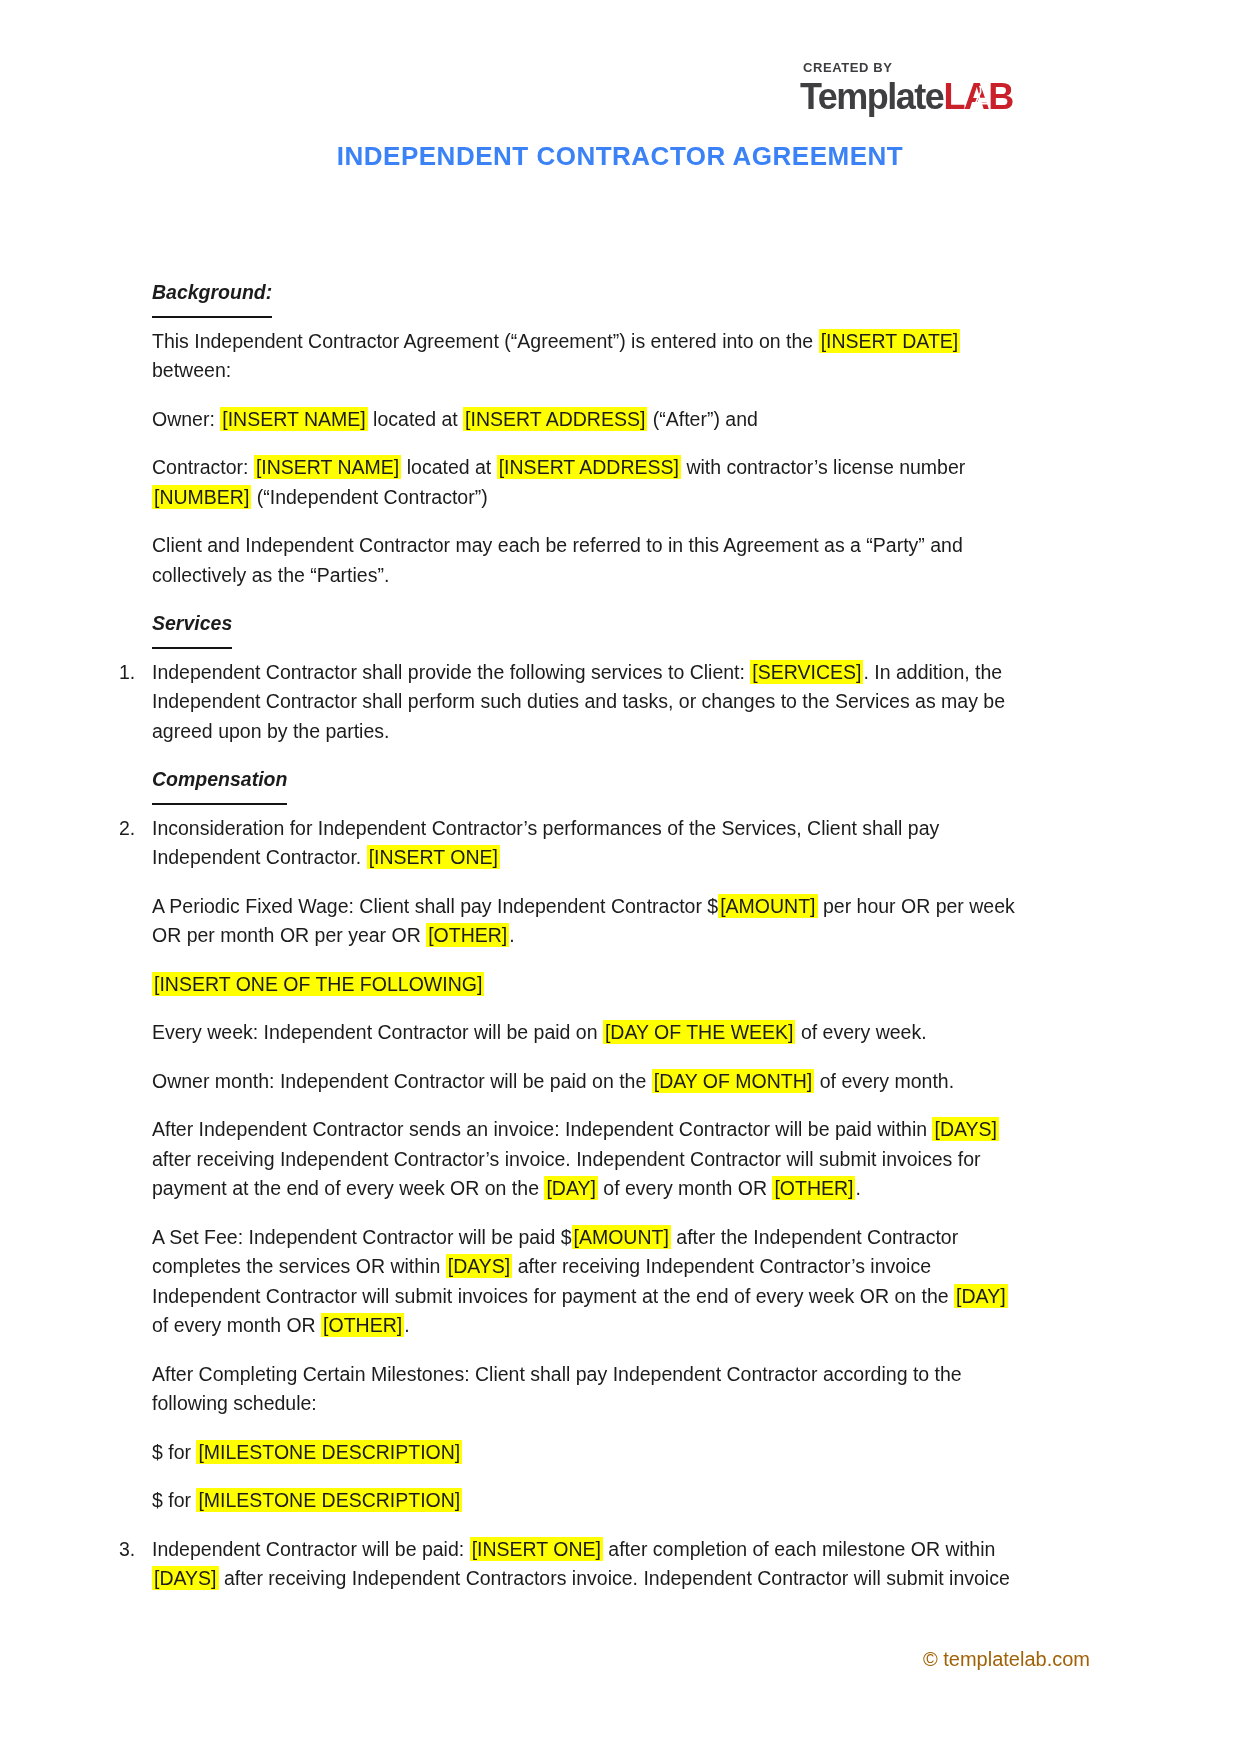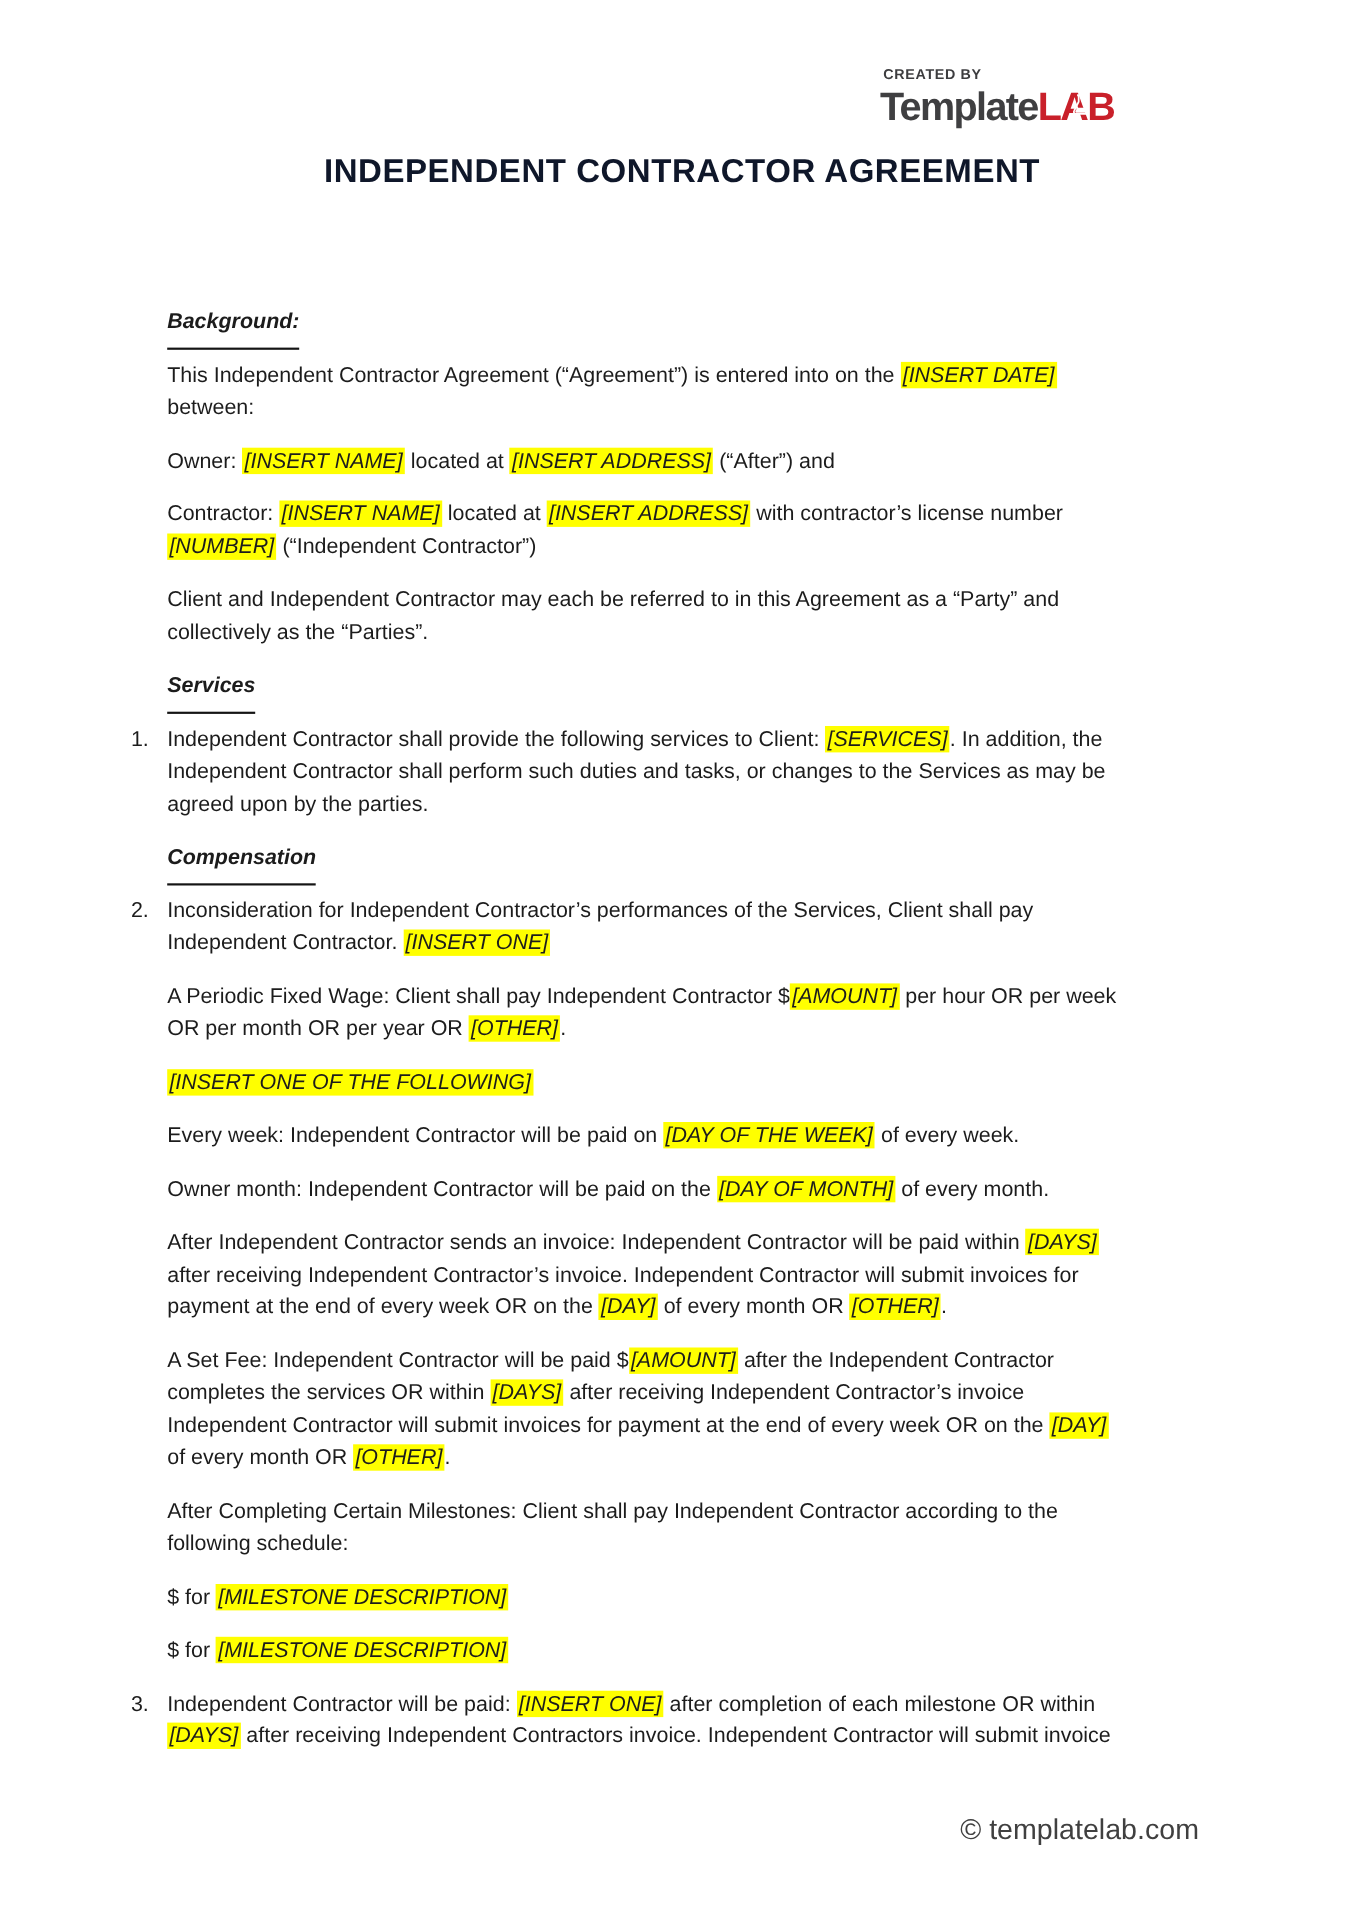--- a/index.html
+++ b/index.html
@@ -8,33 +8,33 @@
     font-family:"Liberation Sans",sans-serif;color:#1c1c1c;overflow:hidden;
   }
   
   .logo{position:absolute;top:60px;left:800px;}
   .created{font-size:13px;font-weight:bold;color:#3d3d3f;letter-spacing:.6px;margin:0 0 0 3px;}
   .brand{font-size:36px;font-weight:bold;letter-spacing:-1.5px;line-height:44px;display:flex;}
   .brand-gray{color:var(--logo-gray,#3f3f41);}
   .brand-red{color:var(--logo-red,#c9202a);position:relative;}
   .brand-red svg{position:absolute;left:31px;top:10px;}
   
-  .title{padding-top:136px;margin:0;text-align:center;font-size:30px;line-height:40px;
-         font-weight:bold;letter-spacing:.5px;color:#0f172a;}
+  .title{padding-top:136px;margin:0;text-align:center;font-size:26px;line-height:40px;
+         font-weight:bold;letter-spacing:.5px;color:#3b82f6;}
   
   .doc{margin:102px 0 0 152px;width:924px;font-size:19.5px;line-height:29.5px;}
   .para{margin:0 0 19px;}
   .para.numbered{position:relative;}
   .num{position:absolute;left:-33px;top:0;}
   .b{font-weight:normal;}
-  .hl{background:var(--hl,#ffff00);padding:1px 2px;font-style:italic;}
+  .hl{background:var(--hl,#ffff00);padding:1px 2px;}
   .heading{font-weight:bold;}
   .heading .uline{border-bottom:2.5px solid #141414;padding-bottom:13px;font-style:italic;}
   
-  .footer{position:absolute;top:1648px;right:150px;font-size:26px;color:#404040;}
+  .footer{position:absolute;top:1648px;right:150px;font-size:20px;color:#a16207;}
 </style>
 </head>
 <body style="--hl: #ffff00; --logo-gray: #3f3f41; --logo-red: #c9202a;">
 
 <div class="logo">
   <div class="created">CREATED BY</div>
   <div class="brand">
     <span class="brand-gray">Template</span>
       <span class="brand-red"><span>LAB</span><svg width="17" height="21" viewBox="0 0 18 22" aria-hidden="true">
             <line x1="5.5" y1="1.6" x2="12.5" y2="1.6" stroke="#ffffff" stroke-width="1.8"></line>

